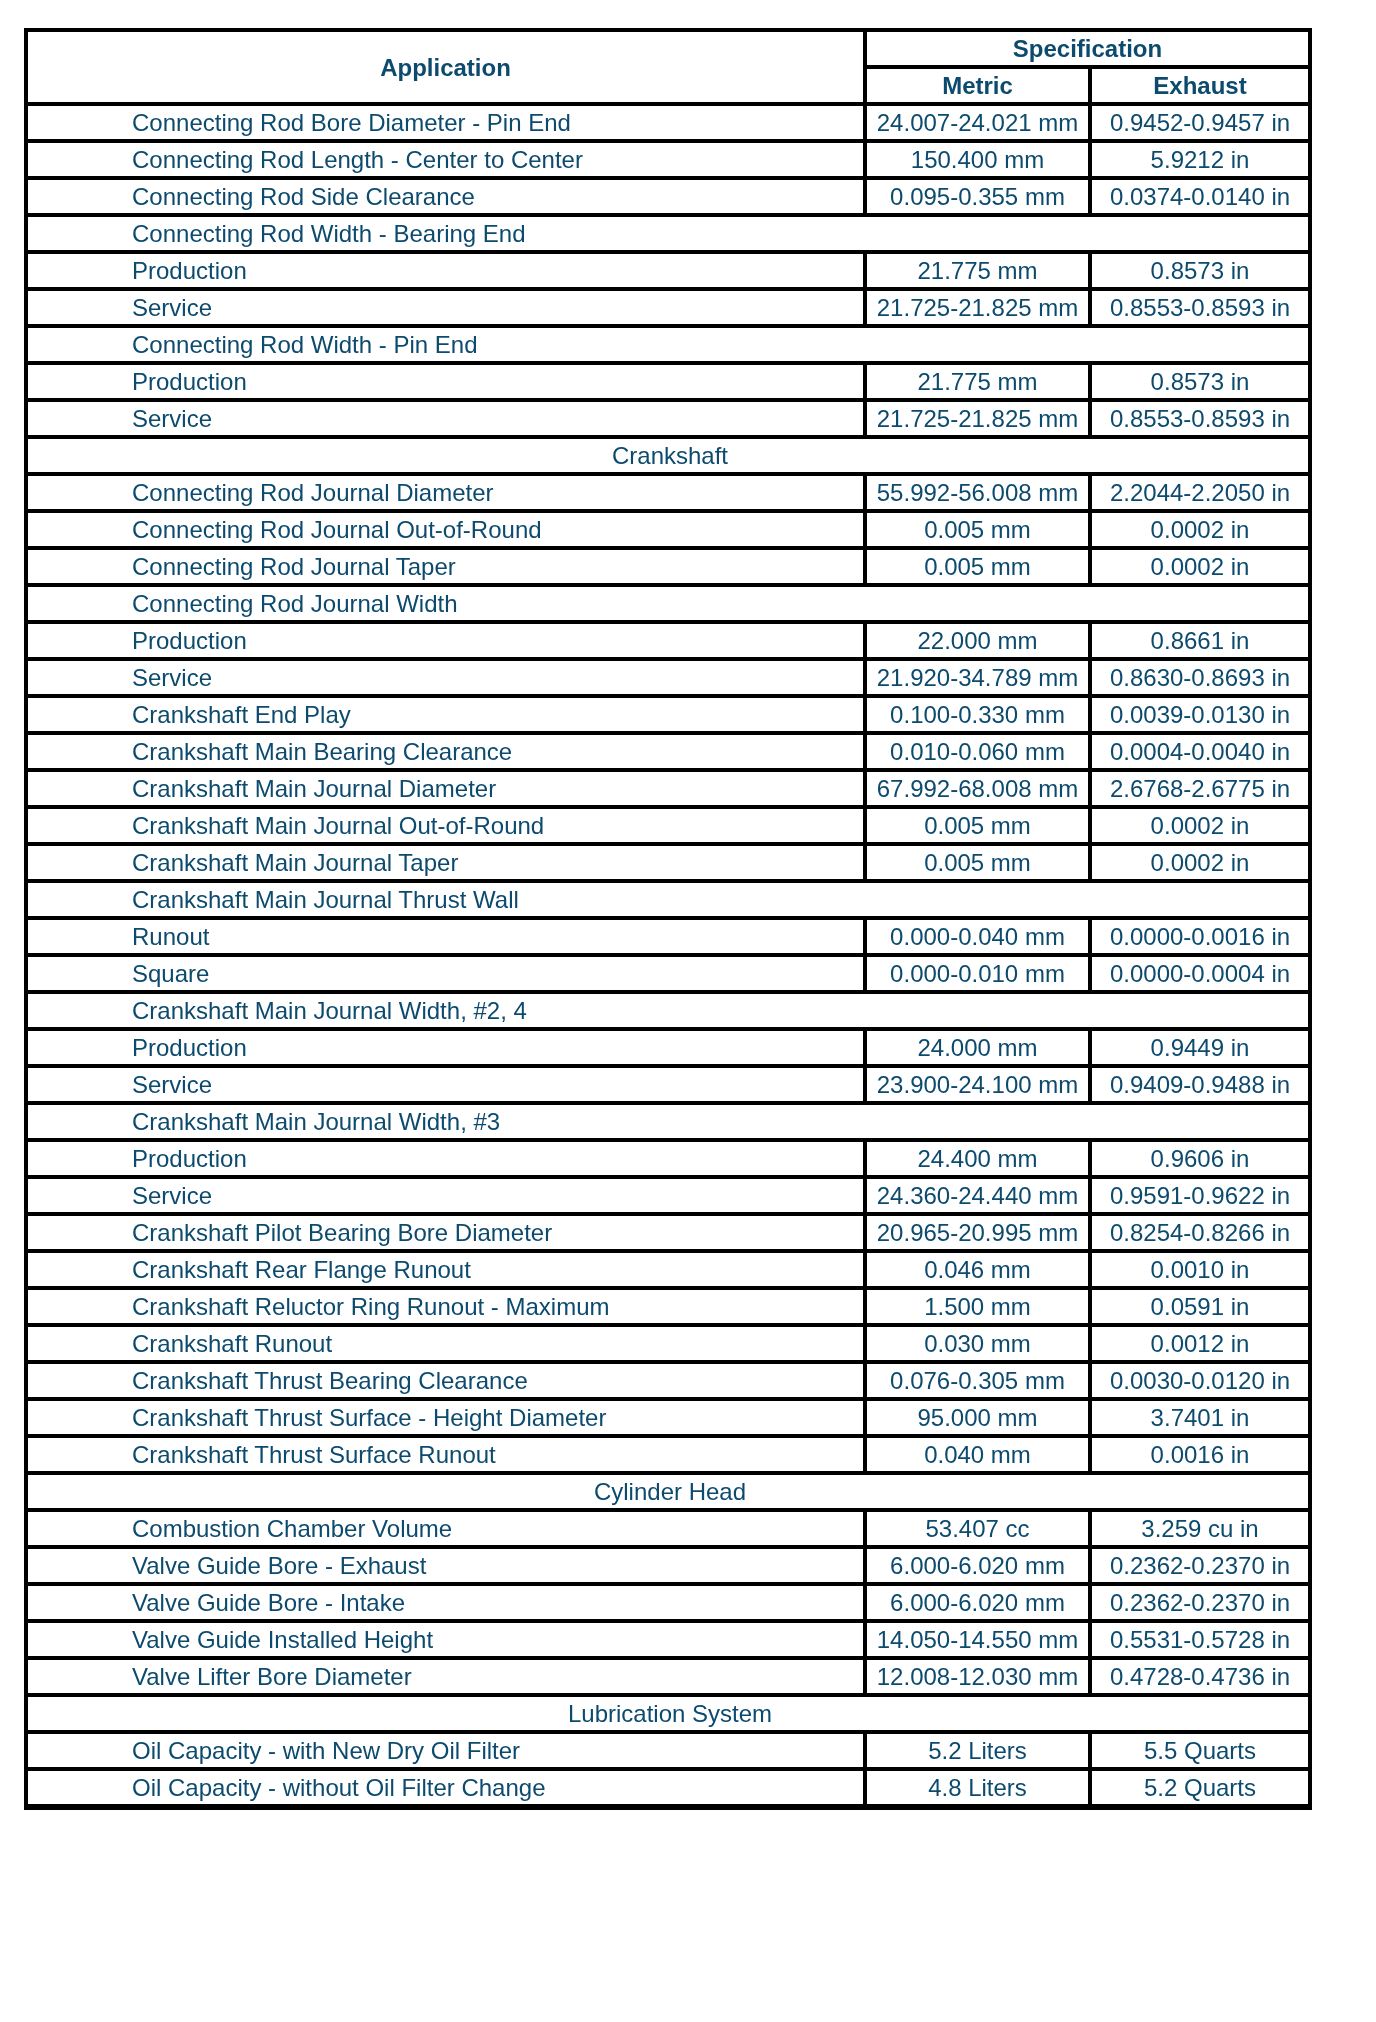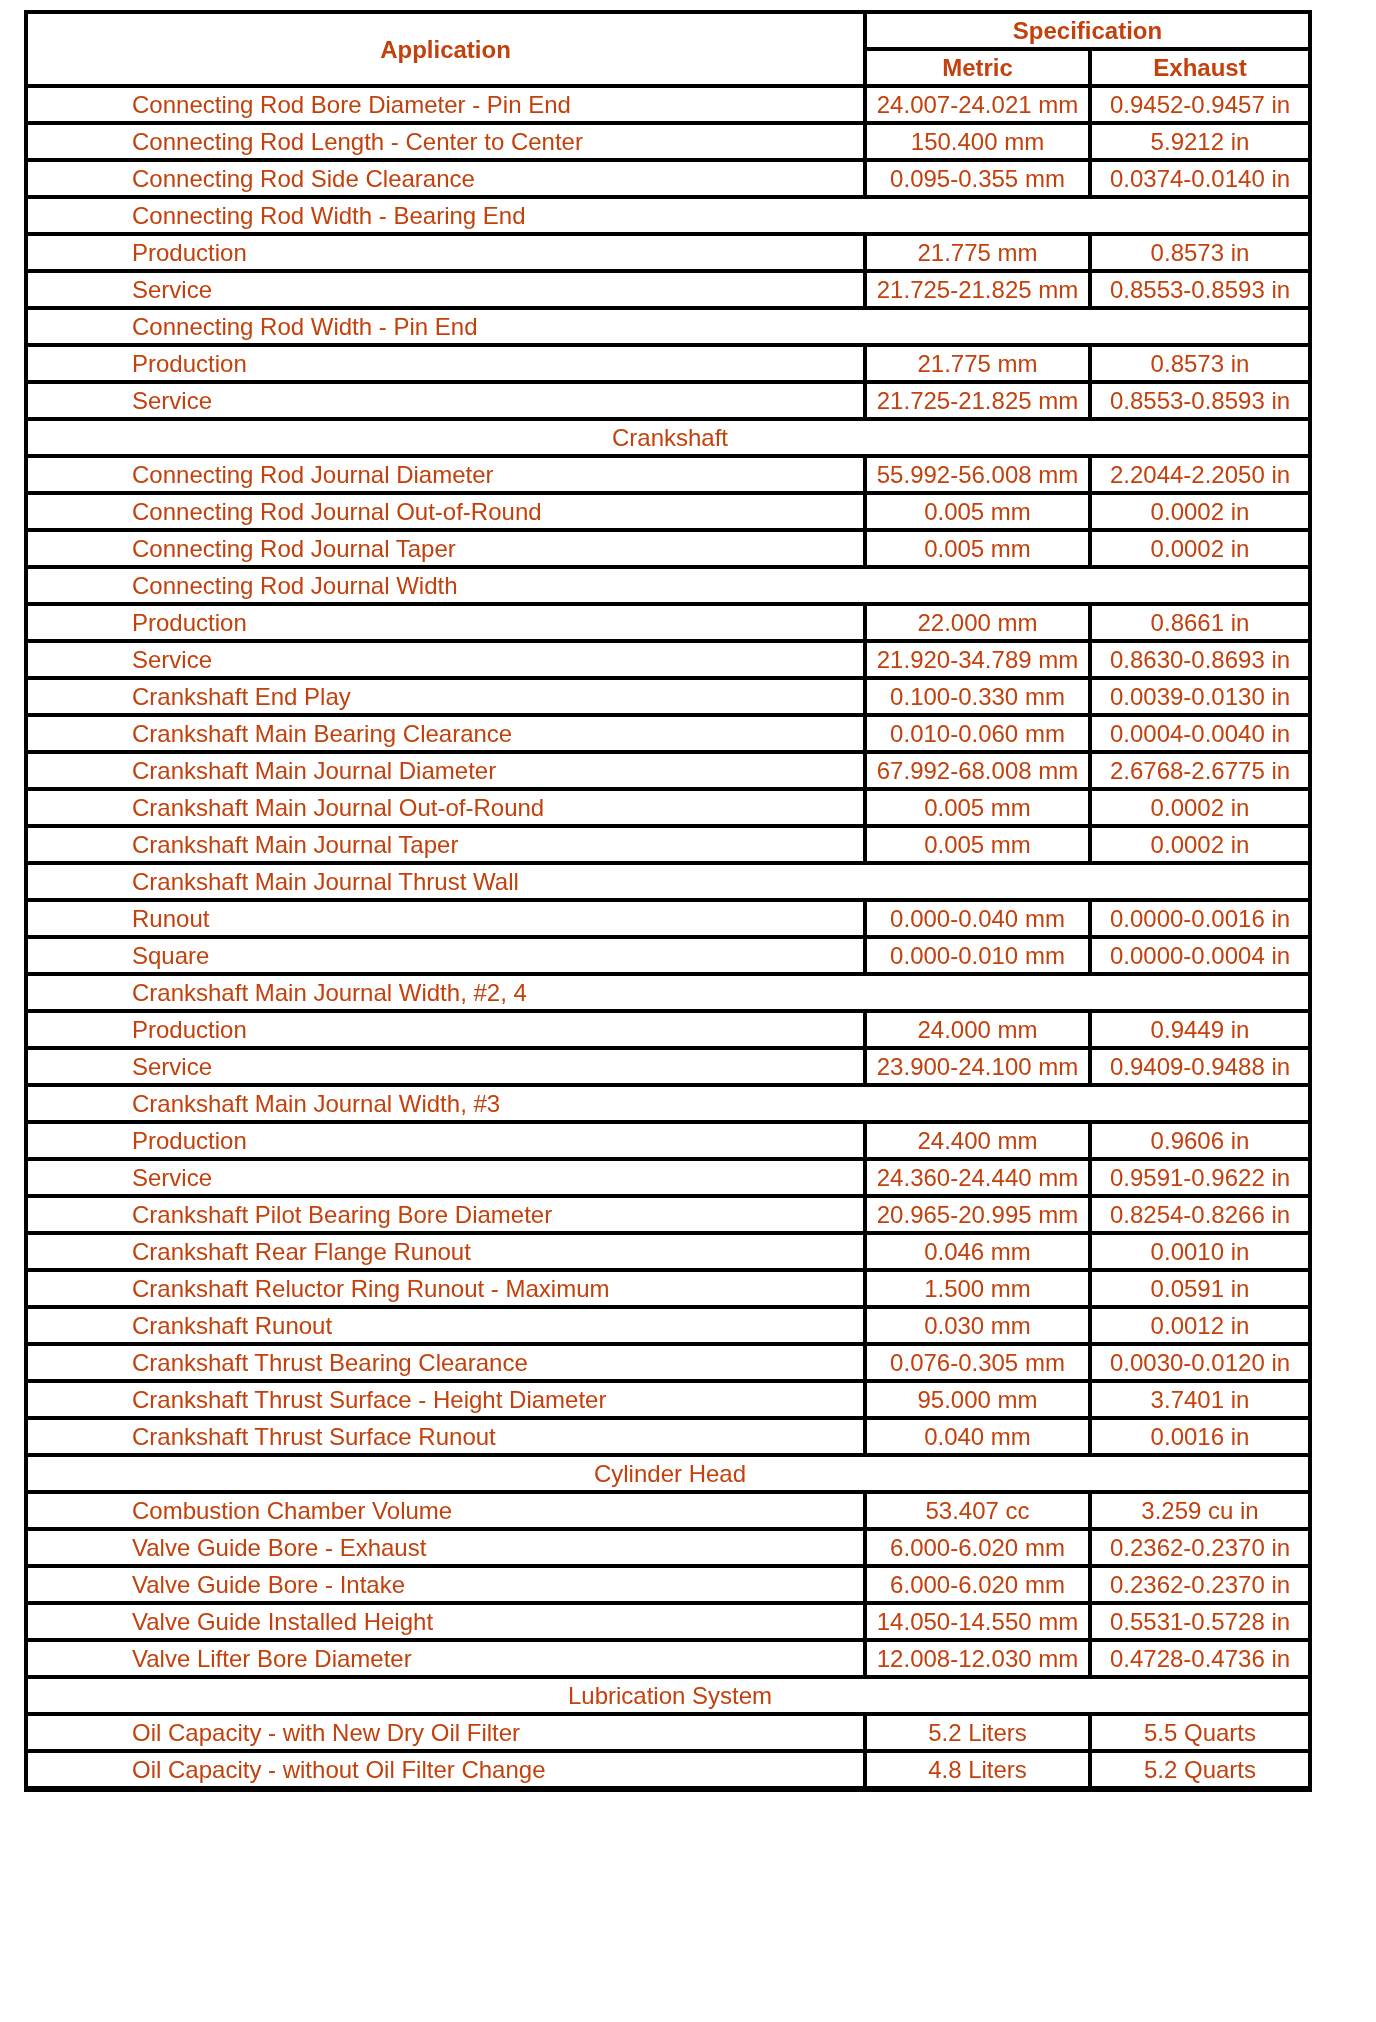--- a/index.html
+++ b/index.html
@@ -1,25 +1,25 @@
 <!DOCTYPE html>
 <html><head>
 <meta charset="utf-8">
 <style>
   html, body { margin: 0; padding: 0; background: #ffffff; }
   body { width: 1376px; height: 2022px; position: relative; overflow: hidden; }
   .spec-table {
     position: absolute;
-    left: 24px; top: 10px;
+    left: 24px; top: 28px;
     width: 1284px;
     border-collapse: collapse;
     table-layout: fixed;
     font-family: "Liberation Sans", sans-serif;
     font-size: 24px;
-    color: #c2410c;
+    color: #0c4a6e;
     border: 4px solid #000;
     border-bottom-width: 6px;
   }
   .spec-table td, .spec-table th {
     border: 4px solid #000;
     padding: 0;
     height: 33px;
     line-height: 33px;
     white-space: nowrap;
     overflow: hidden;

